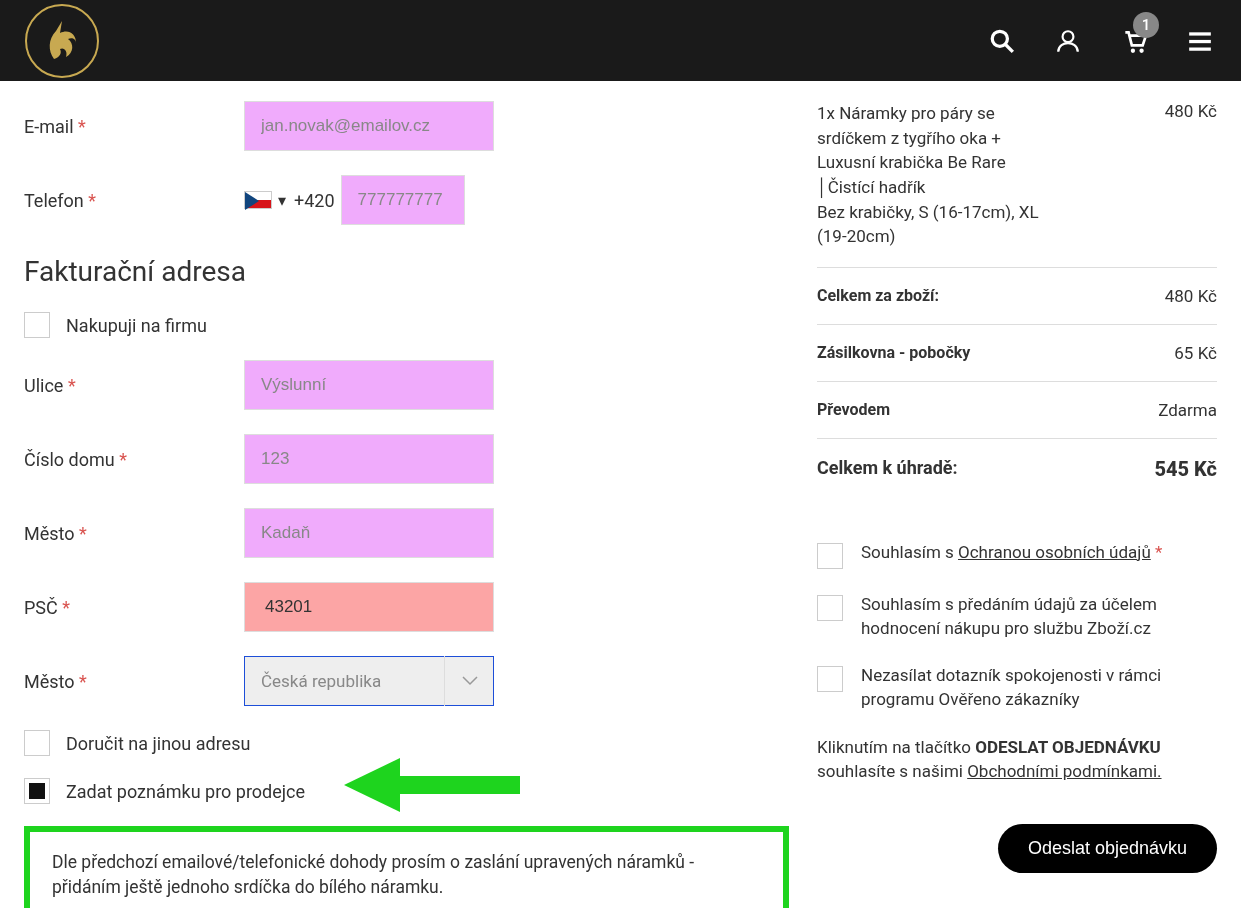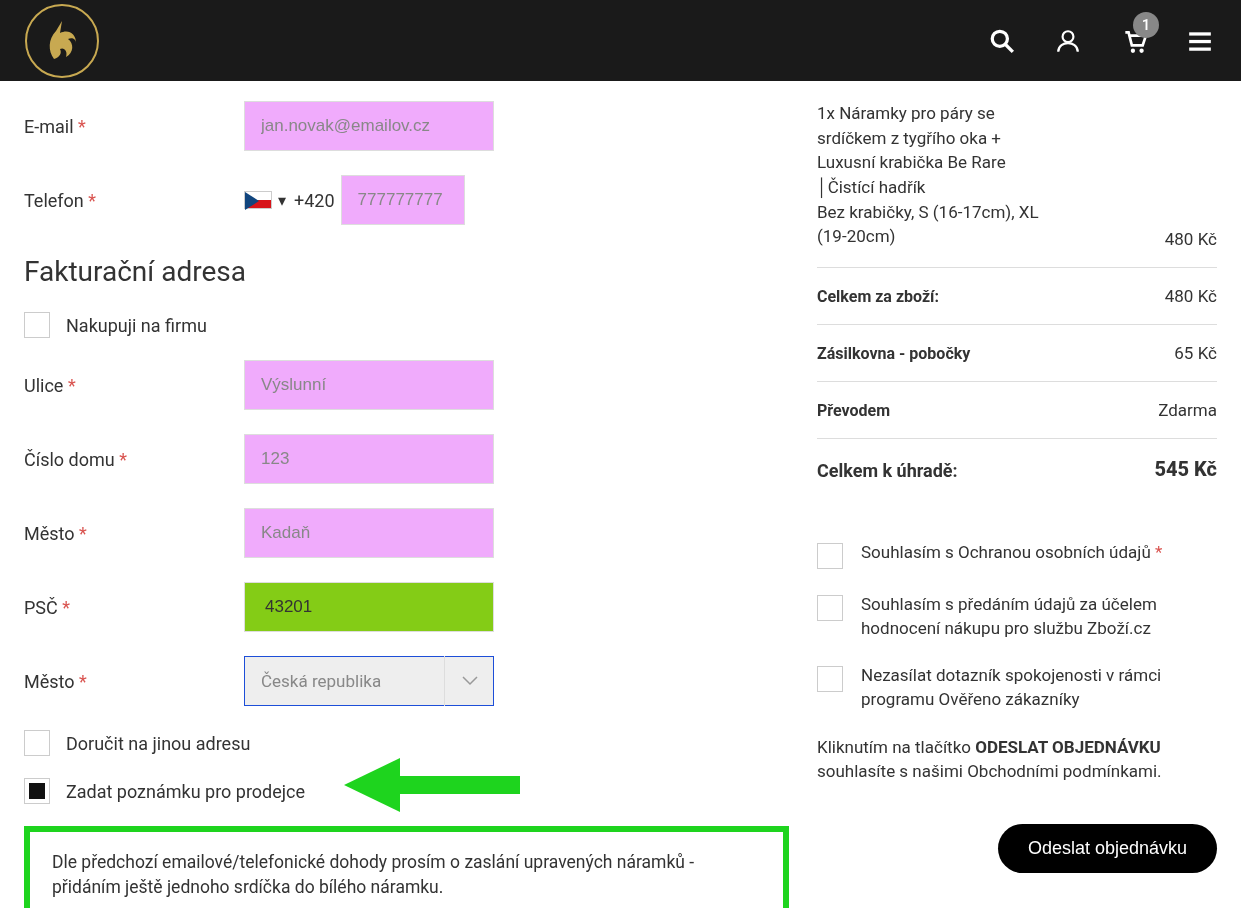--- a/index.html
+++ b/index.html
@@ -65,21 +65,21 @@
   .input-text {
     width: 250px;
     height: 50px;
     border: 1px solid #ddd;
     padding: 0 16px;
     font-size: 17px;
     color: #333;
     background: #f0abfc;
   }
   .input-text::placeholder { color: #888; }
-  .input-autofill { background: #84cc16; padding-left: 20px; }
+  .input-autofill { background: #fca5a5; padding-left: 20px; }
   .phone-wrap { display: flex; align-items: center; gap: 6px; }
   .flag {
     width: 28px; height: 18px;
     display: inline-block;
     background: linear-gradient(to bottom, #fff 0%, #fff 50%, #d7141a 50%, #d7141a 100%);
     position: relative;
     border: 1px solid #ccc;
   }
   .flag::before {
     content: ""; position: absolute; left: 0; top: 0;
@@ -150,40 +150,40 @@
     border: 6px solid #1ed41e;
     padding: 18px 22px;
     margin-top: 8px;
     height: 136px;
   }
   .note-text { font-size: 17.5px; line-height: 1.45; color: #333; }
   .summary-table { width: 100%; }
   .summary-row {
     display: flex;
     justify-content: space-between;
-    align-items: flex-end;
+    align-items: flex-start;
     padding: 18px 0;
     border-bottom: 1px solid #ddd;
   }
   .summary-row:first-child { padding-top: 0; }
   .item-name { font-size: 17px; line-height: 1.45; max-width: 240px; }
   .bold { font-weight: 700; }
   .price { font-size: 17px; white-space: nowrap; }
   .total-row .total-label { font-size: 18px; font-weight: 700; }
   .total-row .total-price { font-size: 20px; font-weight: 800; }
   .consent-block { margin-top: 42px; }
   .consent-row {
     display: flex;
     gap: 18px;
     margin-bottom: 24px;
     align-items: flex-start;
   }
   .consent-row .cb { margin-top: 2px; }
   .consent-text { font-size: 17px; line-height: 1.4; }
-  .underline { }
+  .underline { text-decoration: underline; }
   .terms-text { font-size: 17px; line-height: 1.4; margin-top: 10px; }
   .submit-btn {
     background: #000;
     color: #fff;
     border: none;
     border-radius: 28px;
     padding: 14px 30px;
     font-size: 18px;
     float: right;
     margin-top: 40px;

